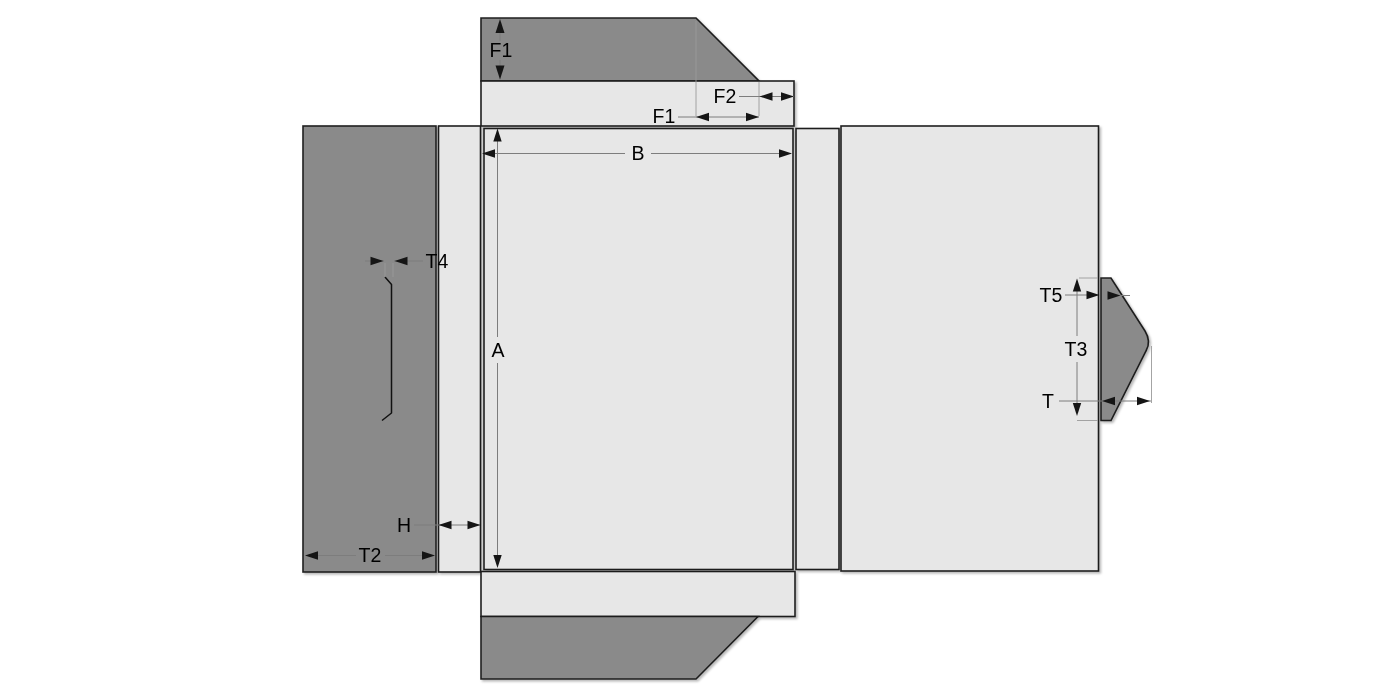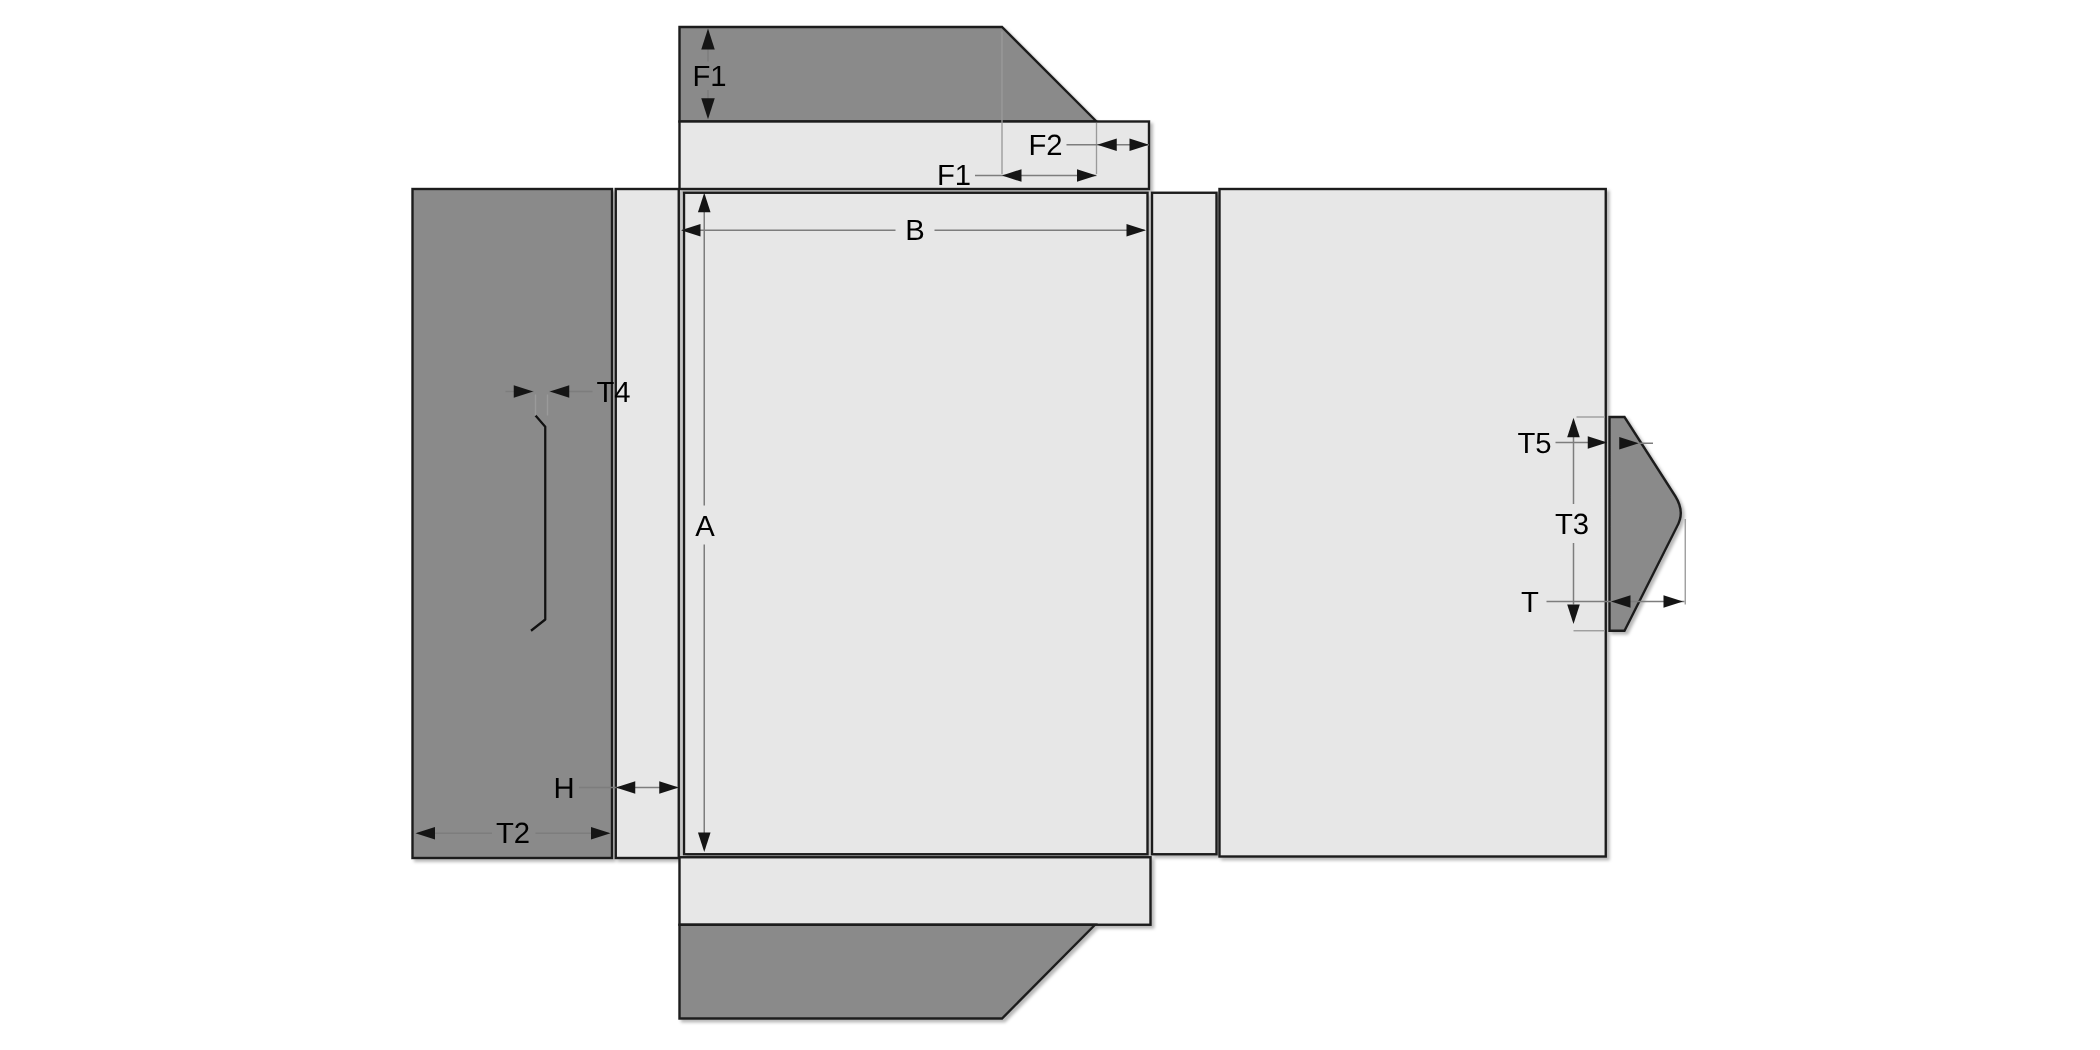--- a/index.html
+++ b/index.html
@@ -3,20 +3,21 @@
 <meta charset="utf-8">
 <style>
   html, body { margin: 0; padding: 0; background: #ffffff; }
   .canvas {
     position: relative;
     width: 1228px;
     height: 700px;
     background: #ffffff;
     font-family: "Liberation Sans", sans-serif;
     overflow: hidden;
+    padding-left: 28px;
   }
   svg { display: block; }
   .panel-light { fill: #e7e7e7; stroke: #1f1f1f; stroke-width: 1.6; }
   .panel-dark  { fill: #8a8a8a; stroke: #1f1f1f; stroke-width: 1.6; }
   .cut-line    { fill: none; stroke: #111111; stroke-width: 1.5; stroke-linejoin: round; }
   .dim-line    { stroke: #7d7d7d; stroke-width: 1; fill: none; }
   .ext-line    { stroke: #9a9a9a; stroke-width: 0.9; fill: none; }
   .arrow       { fill: #151515; stroke: none; }
   .dim-label   {
     font-family: "Liberation Sans", sans-serif;

